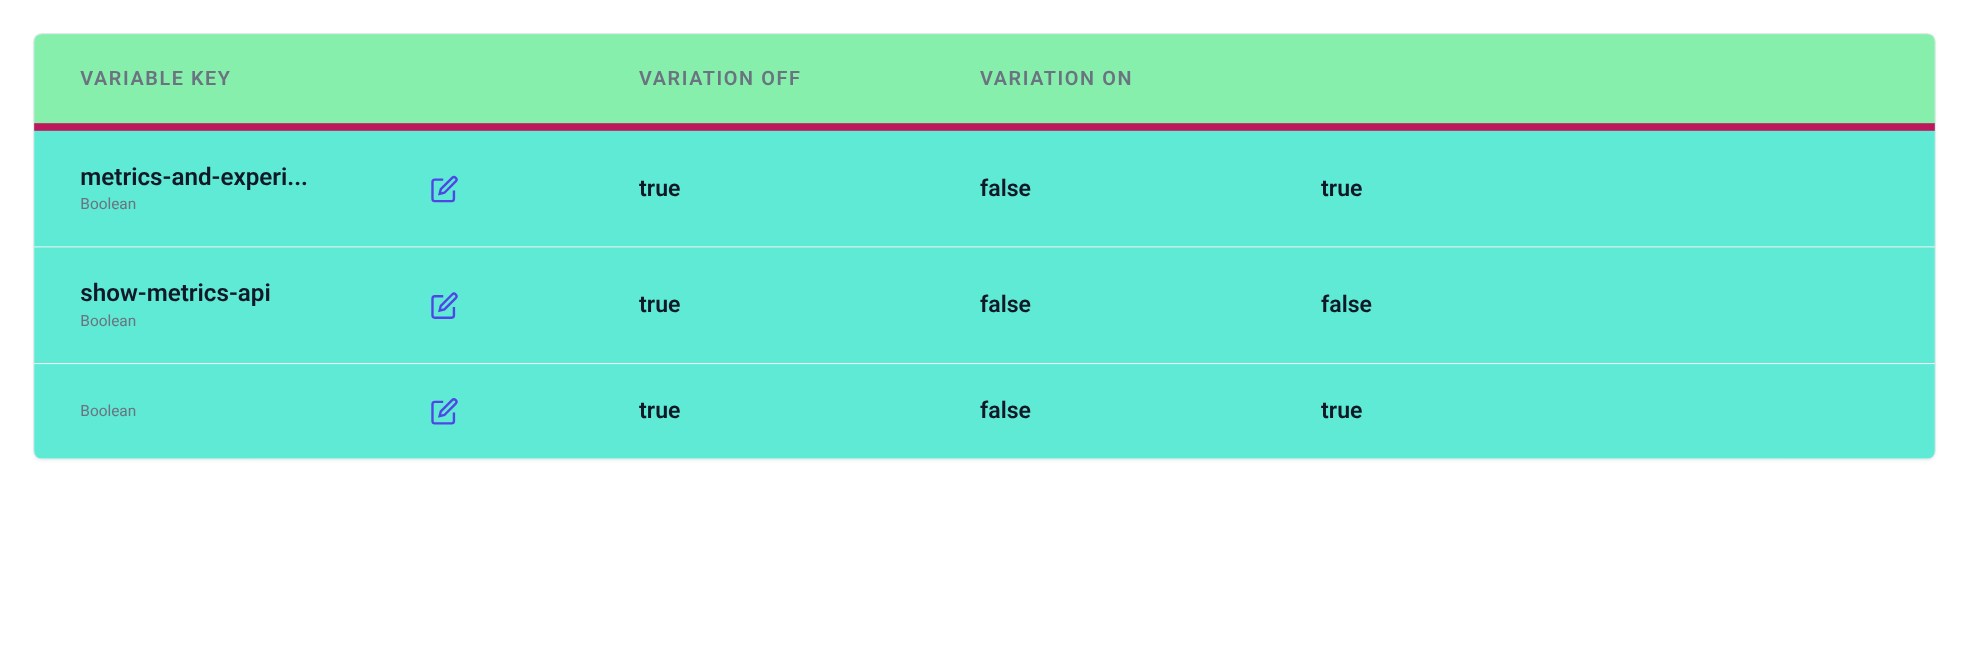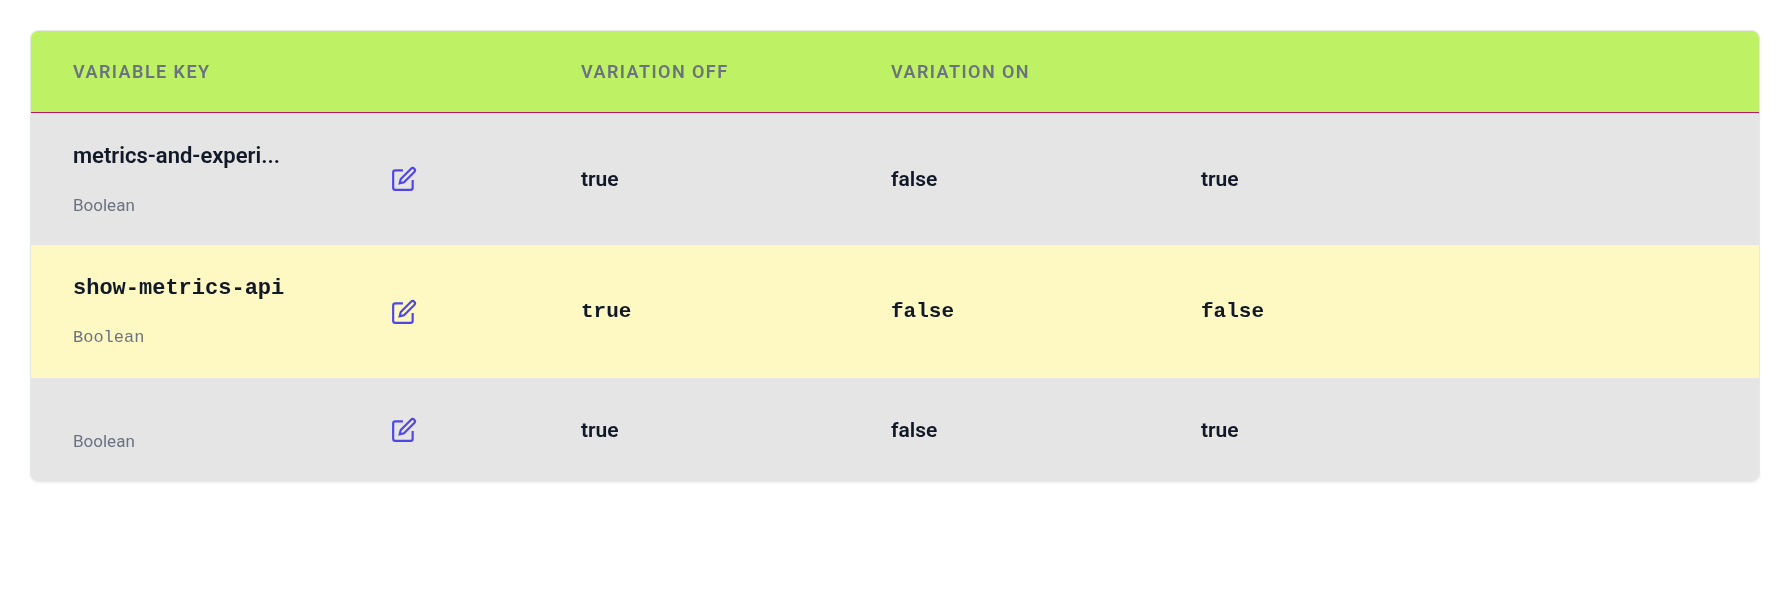--- a/index.html
+++ b/index.html
@@ -17,23 +17,23 @@
     .table-container {
       border: 1px solid #e5e7eb;
       border-radius: 8px;
       overflow: hidden;
       box-shadow: 0 1px 3px rgba(0,0,0,0.05);
       width: 100%;
     }
 
     .table-header {
       display: flex;
-      background: #bef264;
+      background: #86efac;
       padding: 30px 0;
-      border-bottom: 1px solid #be185d;
+      border-bottom: 7px solid #be185d;
     }
 
     .col {
       display: flex;
       align-items: center;
     }
 
     .col-key {
       flex: 0 0 500px;
       padding-left: 42px;
@@ -60,31 +60,30 @@
       font-size: 18px;
       font-weight: 600;
       letter-spacing: 0.08em;
       text-transform: uppercase;
     }
 
     .table-row {
       display: flex;
       align-items: center;
       padding: 30px 0;
-      background: #e5e5e5;
+      background: #5eead4;
       border-bottom: 1px solid #f3f4f6;
     }
 
     .table-row:last-child {
       border-bottom: none;
     }
 
     .table-row.selected {
-      background: #fef9c3;
-      font-family: Liberation Mono, monospace;
+      background: #5eead4;
     }
 
     .key-cell {
       flex: 0 0 360px;
       padding-left: 42px;
       display: flex;
       flex-direction: column;
       gap: 4px;
     }
 
@@ -99,23 +98,22 @@
       font-size: 22px;
       font-weight: 600;
       white-space: nowrap;
       overflow: hidden;
       text-overflow: ellipsis;
       max-width: 280px;
     }
 
     .key-type {
       color: #6b7280;
-      font-size: 17px;
+      font-size: 14px;
       font-weight: 400;
-      margin-top: 23px;
     }
 
     .edit-icon {
       width: 26px;
       height: 26px;
       cursor: pointer;
       display: flex;
       align-items: center;
       justify-content: center;
     }

